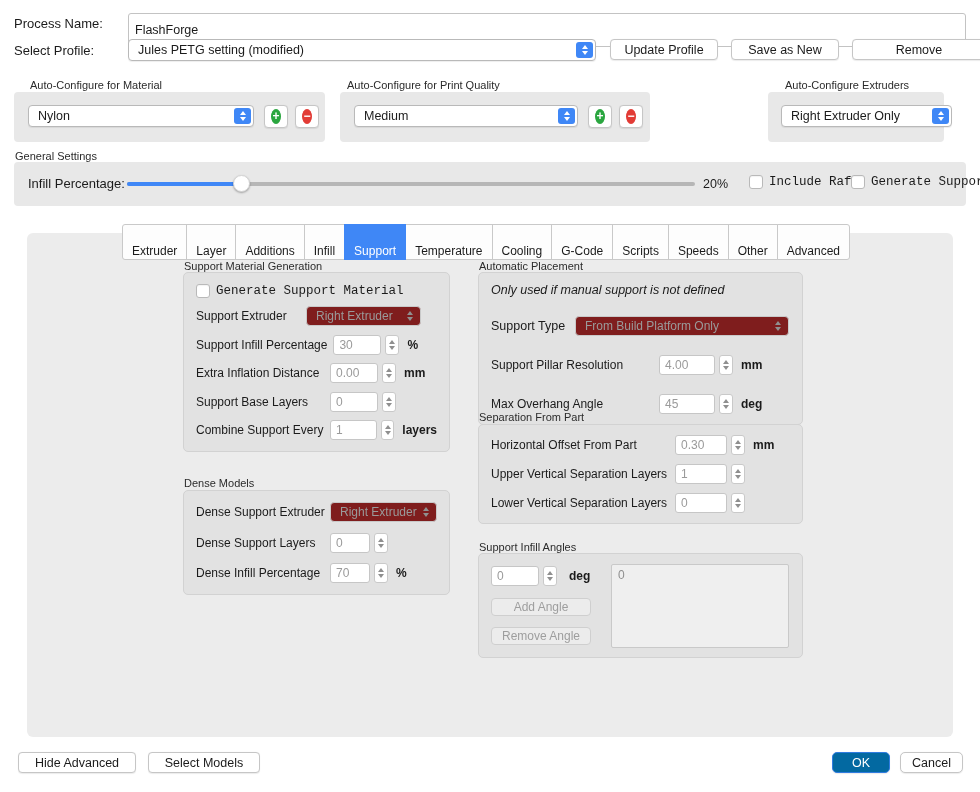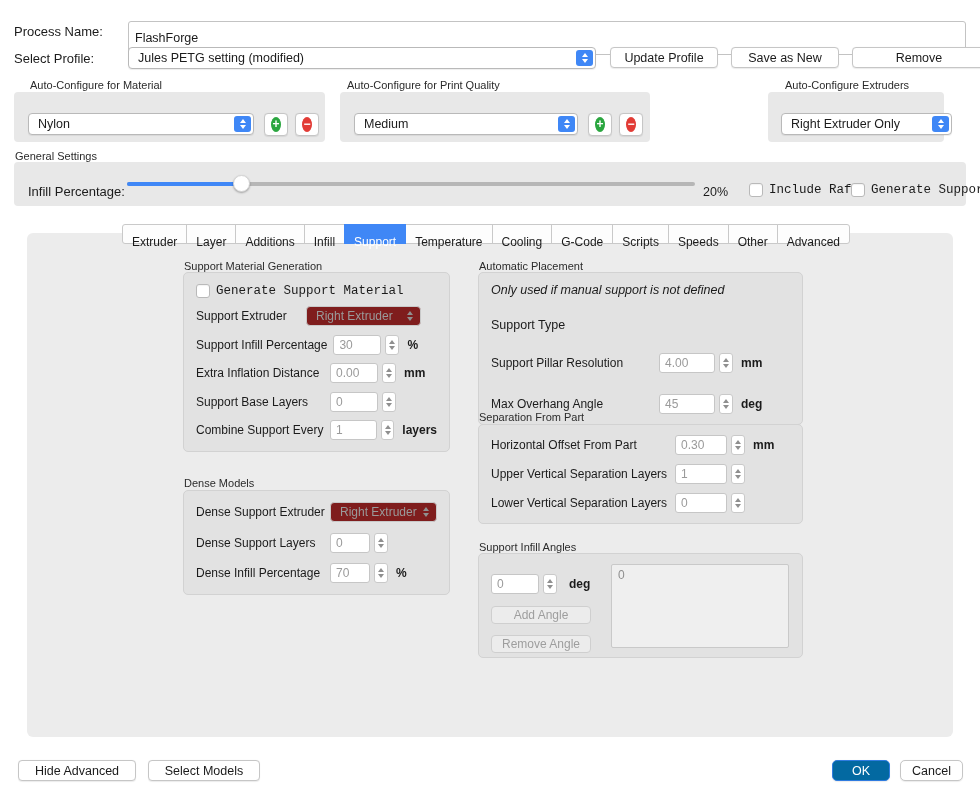--- a/index.html
+++ b/index.html
@@ -2,21 +2,21 @@
 <html><head>
 <meta charset="utf-8">
 <style>
   html,body { margin:0; padding:0; }
   body {
     width:980px; height:792px; position:relative; background:#ffffff;
     font-family:"Liberation Sans","DejaVu Sans",sans-serif; color:#1b1b1b;
     overflow:hidden;
   }
   * { box-sizing:border-box; }
-  .abs { position:absolute;margin-top:8px; }
+  .abs { position:absolute; }
 
   
   .tinput {
     background:#fff; border:1px solid #c3c3c3; border-radius:3px;
     font-size:12.5px; padding:16px 6px; height:21px; font-family:inherit; color:#1b1b1b;
   }
 
   
   .select {
     position:relative; display:inline-flex; align-items:center;
@@ -53,21 +53,21 @@
   
   .graybox { position:absolute; background:#e8e8e8; border-radius:4px; }
   .sec-title { position:absolute; font-size:11px; color:#2b2b2b; white-space:nowrap; }
 
   .panel { position:absolute; left:27px; top:233px; width:926px; height:504px; background:#ececec; border-radius:6px; }
 
   
   .tabs { position:absolute; left:122px; top:224px; display:flex; z-index:2; }
   .tab {
     background:#fdfdfd; border:1px solid #c9c9c9; margin-left:-1px;
-    height:20px; line-height:18px; padding:8px 9px; font-size:12px; color:#1b1b1b;
+    height:20px; line-height:18px; padding:17px 9px; font-size:12px; color:#1b1b1b;
   }
   .tab:first-child { margin-left:0; border-radius:3px 0 0 3px; }
   .tab:last-child { border-radius:0 3px 3px 0; }
   .tab.active { background:#3f87f6; border-color:#3f87f6; color:#fff; position:relative; z-index:1; }
 
   
   .gbox {
     position:absolute; background:#e2e2e2; border:1px solid #d2d2d2; border-radius:5px;
     display:flex; flex-direction:column; justify-content:space-between; padding:11px 12px;
   }
@@ -303,20 +303,27 @@
     <span class="funit">%</span>
   </div>
 </div>
 
 
 <span class="gtitle" style="left:479px; top:260px;">Automatic Placement</span>
 <div class="gbox" style="left:478px; top:272px; width:325px; height:153px; padding:10px 12px;">
   <span class="note">Only used if manual support is not defined</span>
   <div class="frow">
     <span class="flbl" style="min-width:84px; font-size:12.5px;">Support Type</span>
+    <span class="select disabled" style="width:214px; height:20px; font-size:12px;">
+      <span>From Build Platform Only</span>
+      <span class="sel-step">
+          <i class="tri-up"></i>
+          <i class="tri-down"></i>
+        </span>
+    </span>
   </div>
   <div class="frow">
     <span class="flbl" style="min-width:168px;">Support Pillar Resolution</span>
     <span class="spin" style="width:56px;">
         <span>4.00</span>
       </span>
     <span class="stepbtn">
         <i class="gtri-up"></i>
         <i class="gtri-down"></i>
       </span>

